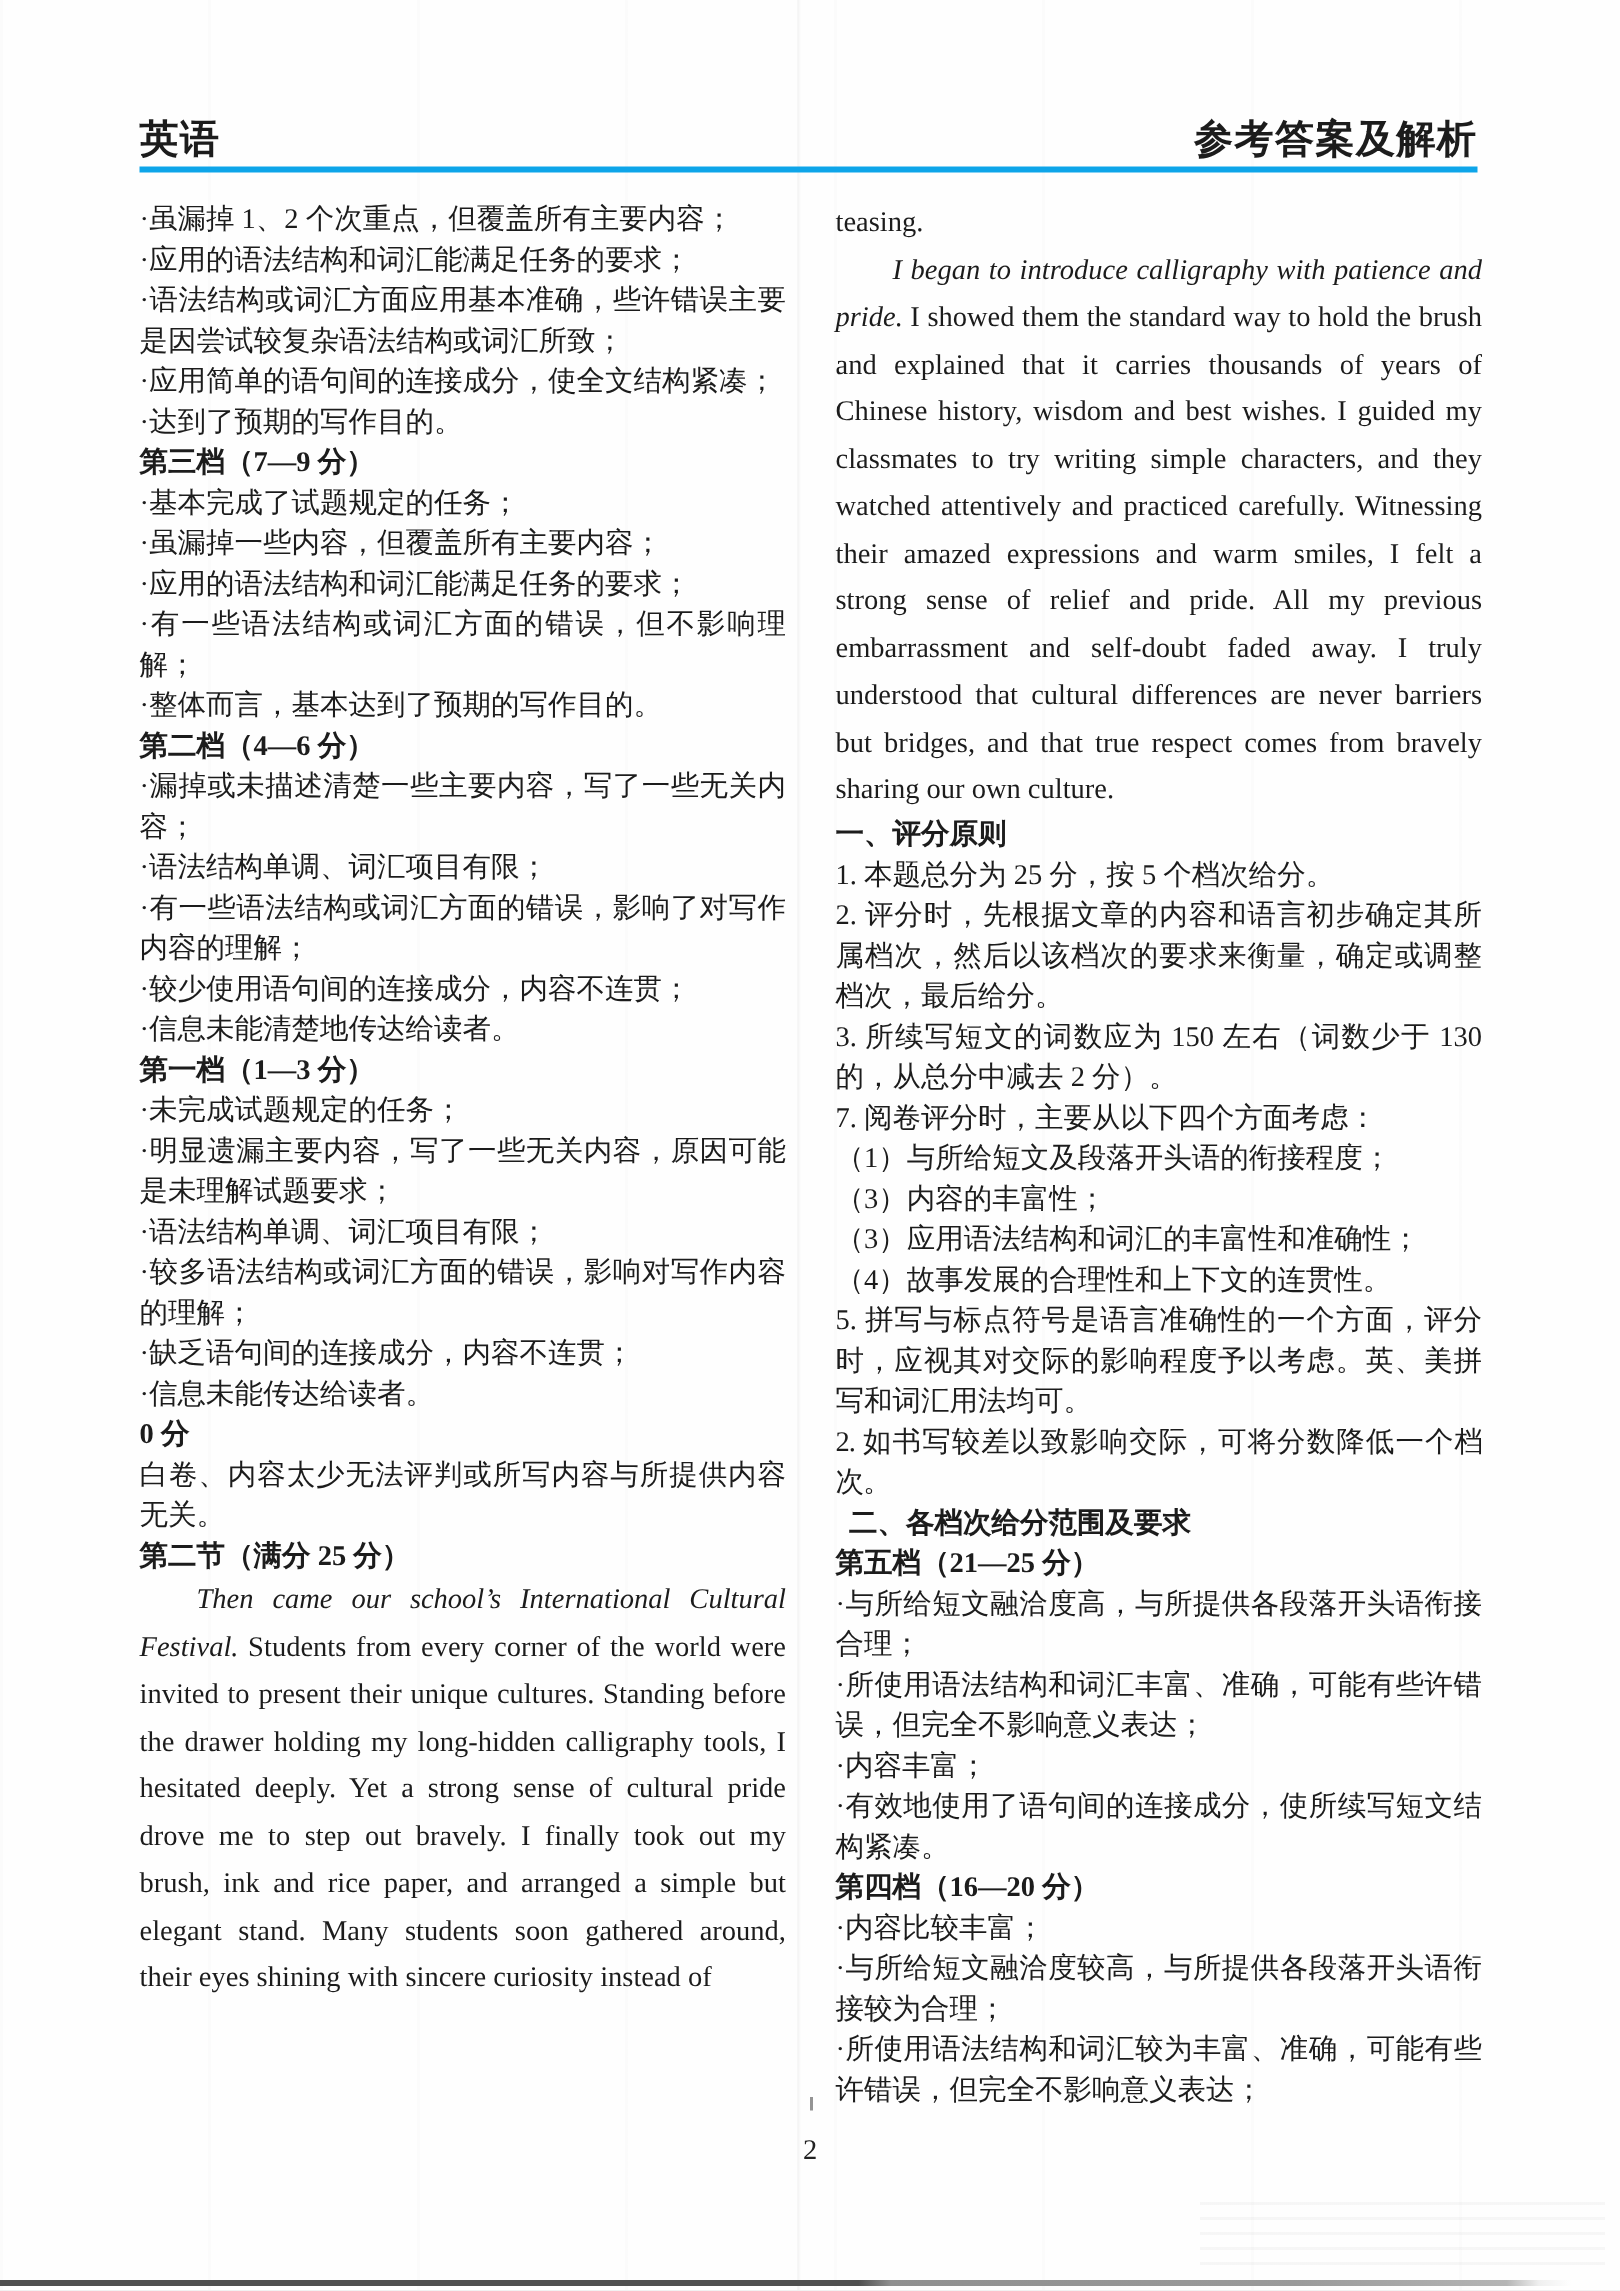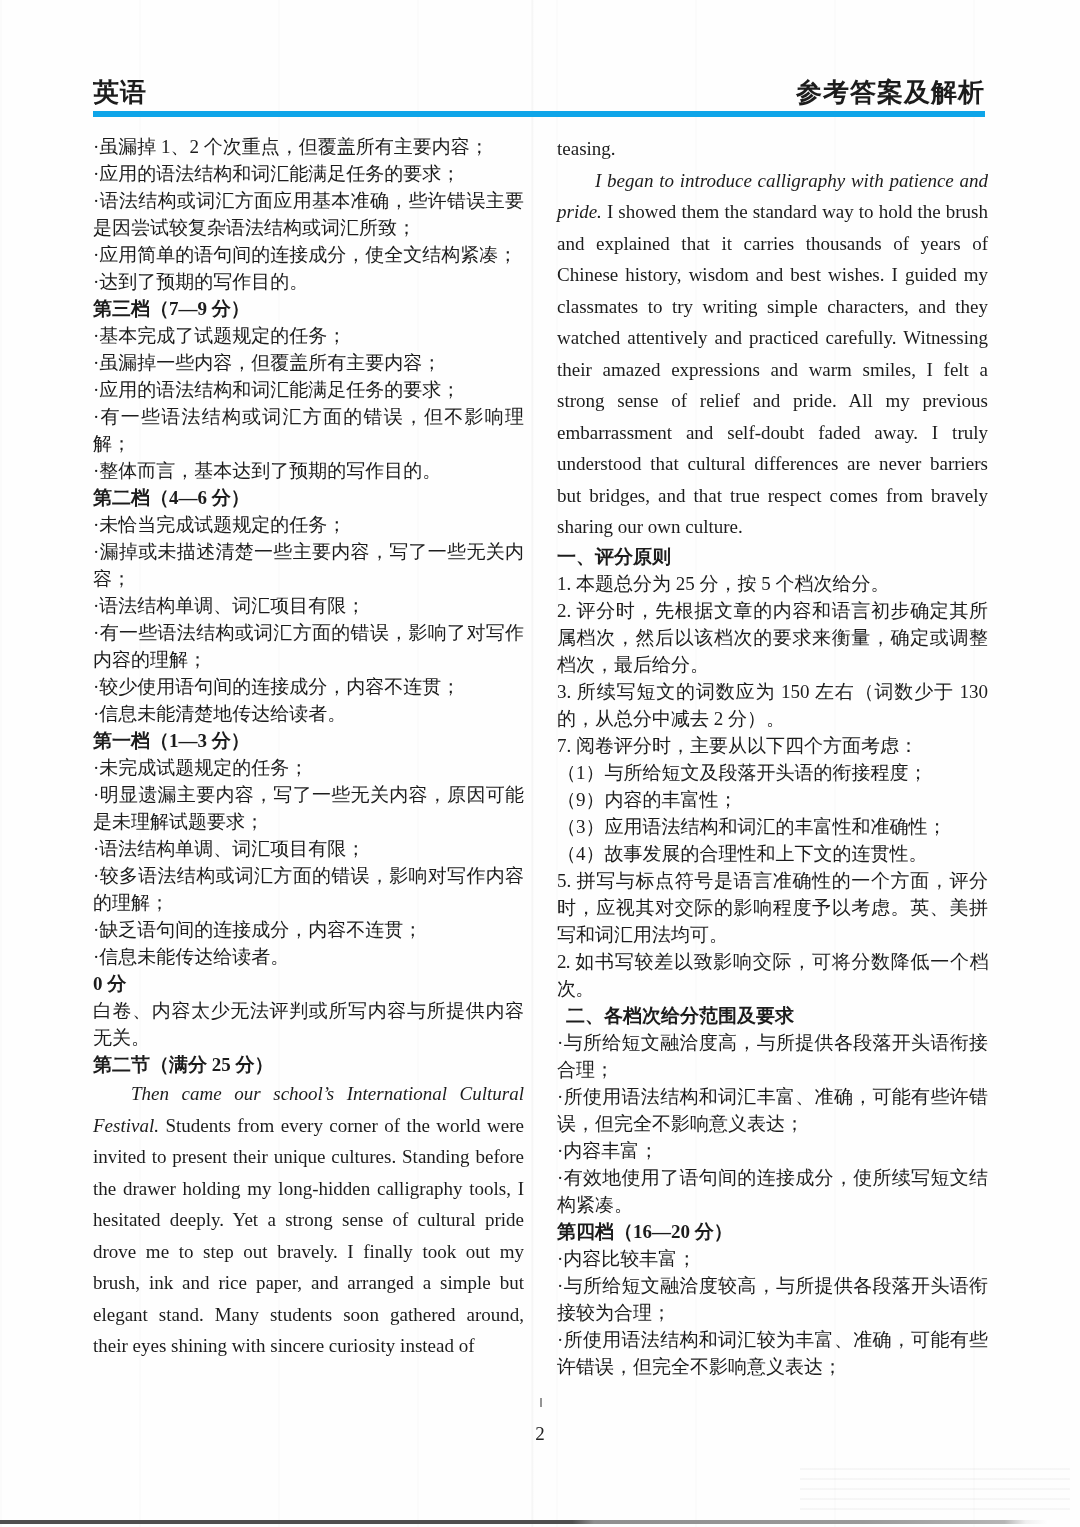--- a/index.html
+++ b/index.html
@@ -15,21 +15,21 @@
   
   .page::before{
     content:"";position:absolute;inset:0;pointer-events:none;
     background:
       linear-gradient(90deg, transparent 531px, rgba(0,0,0,0.045) 532px, transparent 534px),
       repeating-linear-gradient(90deg, rgba(0,0,0,0.012) 0 2px, transparent 2px 139px);
   }
   header.doc-header{
     position:absolute;left:93px;right:95px;top:80px;
     display:flex;justify-content:space-between;align-items:flex-end;
-    border-bottom:6px solid #0ea5e9;
+    border-bottom:4px solid #0ea5e9;
     padding-bottom:5px;
   }
   .hdr-subject{font-size:26px;line-height:1;font-weight:600;letter-spacing:1px;}
   .hdr-title{font-size:26px;line-height:1;font-weight:700;letter-spacing:1px;text-align:center;}
   main.columns{
     position:absolute;top:133px;left:93px;width:895px;
     display:flex;gap:33px;align-items:flex-start;
   }
   .col{width:431px;}
   .blk{margin:0;}
@@ -84,21 +84,20 @@
         <p class="blk bullet">·语法结构或词汇方面应用基本准确，些许错误主要是因尝试较复杂语法结构或词汇所致；</p>
         <p class="blk bullet">·应用简单的语句间的连接成分，使全文结构紧凑；</p>
         <p class="blk bullet">·达到了预期的写作目的。</p>
         <p class="blk heading">第三档（7—9 分）</p>
         <p class="blk bullet">·基本完成了试题规定的任务；</p>
         <p class="blk bullet">·虽漏掉一些内容，但覆盖所有主要内容；</p>
         <p class="blk bullet">·应用的语法结构和词汇能满足任务的要求；</p>
         <p class="blk bullet">·有一些语法结构或词汇方面的错误，但不影响理解；</p>
         <p class="blk bullet">·整体而言，基本达到了预期的写作目的。</p>
         <p class="blk heading">第二档（4—6 分）</p>
-        <p class="blk bullet">·未恰当完成试题规定的任务；</p>
         <p class="blk bullet">·漏掉或未描述清楚一些主要内容，写了一些无关内容；</p>
         <p class="blk bullet">·语法结构单调、词汇项目有限；</p>
         <p class="blk bullet">·有一些语法结构或词汇方面的错误，影响了对写作内容的理解；</p>
         <p class="blk bullet">·较少使用语句间的连接成分，内容不连贯；</p>
         <p class="blk bullet">·信息未能清楚地传达给读者。</p>
         <p class="blk heading">第一档（1—3 分）</p>
         <p class="blk bullet">·未完成试题规定的任务；</p>
         <p class="blk bullet">·明显遗漏主要内容，写了一些无关内容，原因可能是未理解试题要求；</p>
         <p class="blk bullet">·语法结构单调、词汇项目有限；</p>
         <p class="blk bullet">·较多语法结构或词汇方面的错误，影响对写作内容的理解；</p>
@@ -111,26 +110,27 @@
       </section>
     <section class="col" id="col-right">
         <p class="blk en">teasing.</p>
         <p class="blk en indent"><i>I began to introduce calligraphy with patience and pride.</i> I showed them the standard way to hold the brush and explained that it carries thousands of years of Chinese history, wisdom and best wishes. I guided my classmates to try writing simple characters, and they watched attentively and practiced carefully. Witnessing their amazed expressions and warm smiles, I felt a strong sense of relief and pride. All my previous embarrassment and self-doubt faded away. I truly understood that cultural differences are never barriers but bridges, and that true respect comes from bravely sharing our own culture.</p>
         <p class="blk heading">一、评分原则</p>
         <p class="blk cn">1. 本题总分为 25 分，按 5 个档次给分。</p>
         <p class="blk cn">2. 评分时，先根据文章的内容和语言初步确定其所属档次，然后以该档次的要求来衡量，确定或调整档次，最后给分。</p>
         <p class="blk cn">3. 所续写短文的词数应为 150 左右（词数少于 130 的，从总分中减去 2 分）。</p>
         <p class="blk cn">7. 阅卷评分时，主要从以下四个方面考虑：</p>
         <p class="blk cn">（1）与所给短文及段落开头语的衔接程度；</p>
-        <p class="blk cn">（9）内容的丰富性；</p>
+        <p class="blk cn">（3）内容的丰富性；</p>
         <p class="blk cn">（3）应用语法结构和词汇的丰富性和准确性；</p>
         <p class="blk cn">（4）故事发展的合理性和上下文的连贯性。</p>
         <p class="blk cn">5. 拼写与标点符号是语言准确性的一个方面，评分时，应视其对交际的影响程度予以考虑。英、美拼写和词汇用法均可。</p>
         <p class="blk cn tight">2. 如书写较差以致影响交际，可将分数降低一个档次。</p>
         <p class="blk heading indent-sm">二、各档次给分范围及要求</p>
+        <p class="blk heading">第五档（21—25 分）</p>
         <p class="blk bullet">·与所给短文融洽度高，与所提供各段落开头语衔接合理；</p>
         <p class="blk bullet">·所使用语法结构和词汇丰富、准确，可能有些许错误，但完全不影响意义表达；</p>
         <p class="blk bullet">·内容丰富；</p>
         <p class="blk bullet">·有效地使用了语句间的连接成分，使所续写短文结构紧凑。</p>
         <p class="blk heading">第四档（16—20 分）</p>
         <p class="blk bullet">·内容比较丰富；</p>
         <p class="blk bullet">·与所给短文融洽度较高，与所提供各段落开头语衔接较为合理；</p>
         <p class="blk bullet">·所使用语法结构和词汇较为丰富、准确，可能有些许错误，但完全不影响意义表达；</p>
       </section>
   </main>

